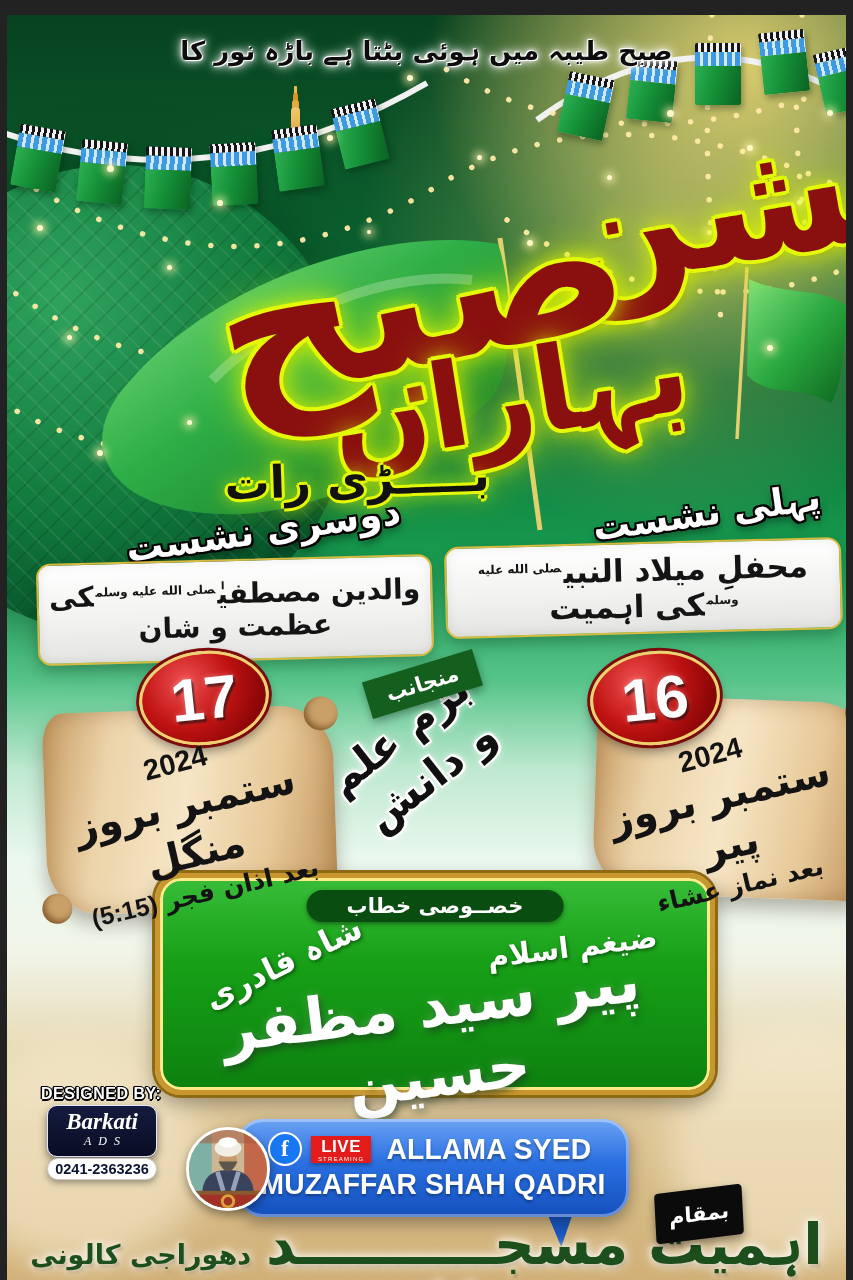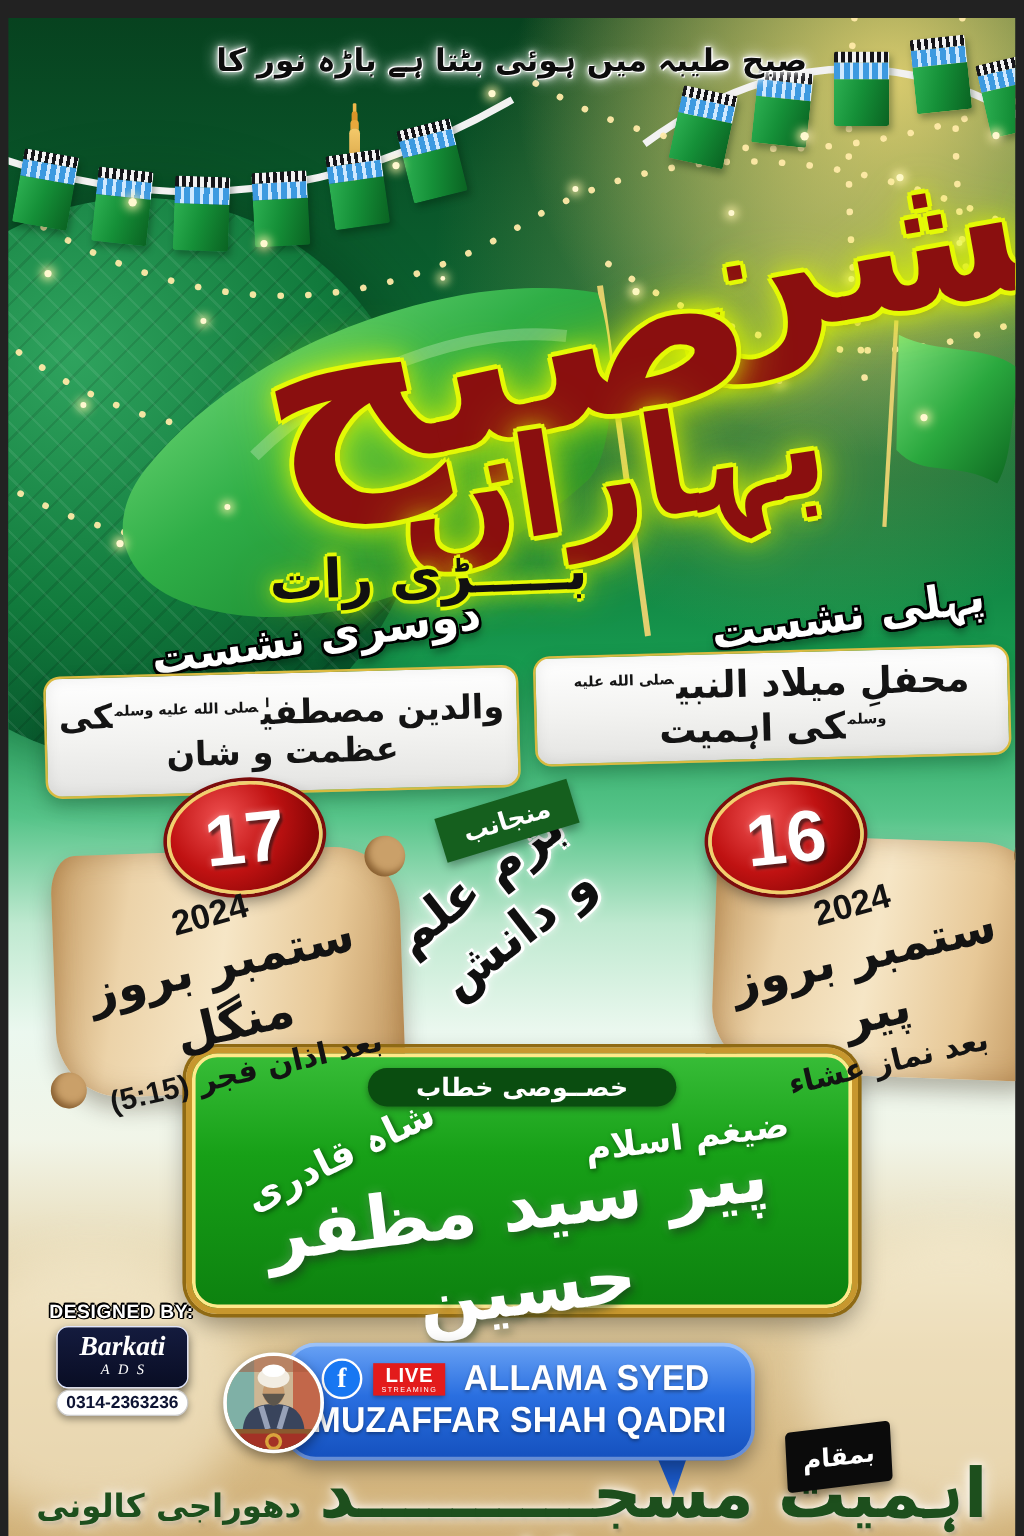--- a/index.html
+++ b/index.html
@@ -264,21 +264,21 @@
     <div class="banner-honorific ur">ضیغم اسلام</div>
     <div class="banner-suffix ur">شاہ قادری</div>
     <div class="banner-name ur">پیر سید مظفر حسین</div>
   </div>
 
   <div class="abs designed-label">DESIGNED BY:</div>
   <div class="abs designer-box">
     <div class="brand">Barkati</div>
     <div class="brand-sub">ADS</div>
   </div>
-  <div class="abs designer-phone">0314-2363236</div>
+  <div class="abs designer-phone">0241-2363236</div>
 
   <div class="abs bar-tail"></div>
   <div class="abs live-bar">
     <div class="live-row1">
       <div class="fb-circle">f</div>
       <div class="live-badge">
         <div class="live-word">LIVE</div>
         <div class="streaming-word">STREAMING</div>
       </div>
       <div class="bar-name">ALLAMA SYED</div>

